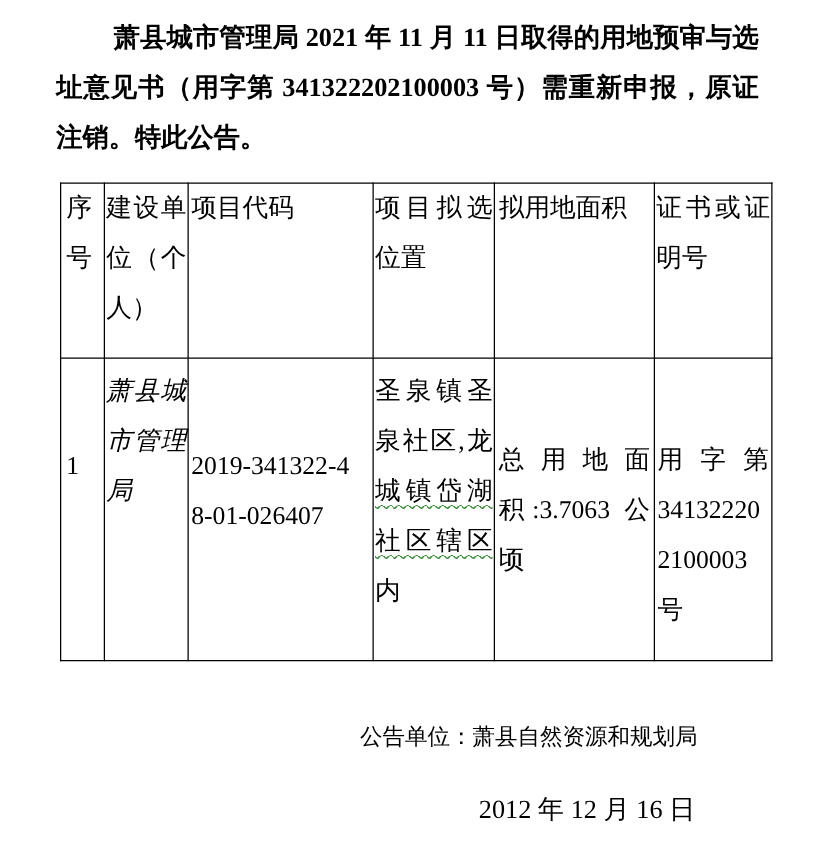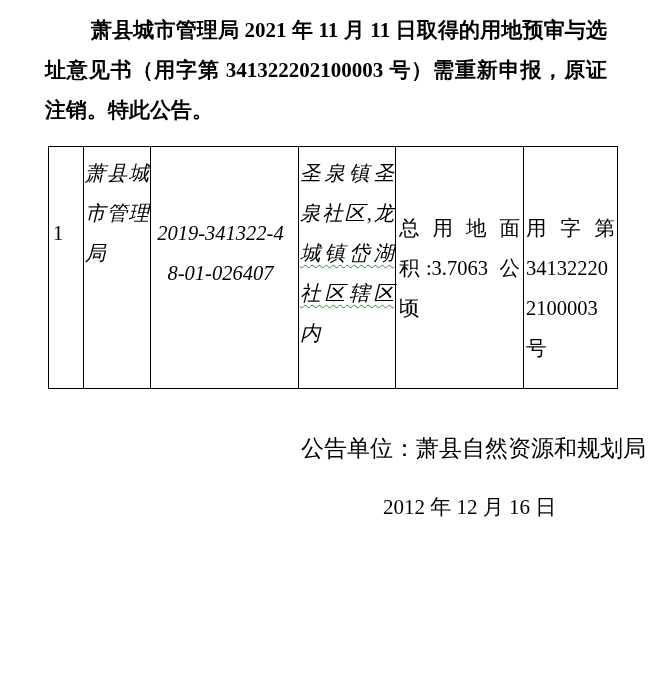--- a/index.html
+++ b/index.html
@@ -45,37 +45,36 @@
     font-weight: normal;
     text-align: justify;
     padding: 0 1px;
   }
   th { vertical-align: top; }
   th.c1 { padding-left: 4px; text-align: left; }
   th.c3 { padding: 0 10px 0 2px; text-align: left; }
   th.c5 { padding: 0 3px; text-align: left; }
   td.c1 { vertical-align: middle; padding: 0 0 70px 4px; text-align: left; }
   td.c2 { vertical-align: top; padding: 6px 1px 0; font-style: italic; }
-  td.c3 { vertical-align: middle; padding: 0 10px 30px 2px; word-break: break-all; text-align: center; font-style: italic; }
-  td.c4 { vertical-align: top; padding: 6px 1px 0; font-style: italic; }
+  td.c3 { vertical-align: middle; padding: 0 10px 30px 2px; word-break: break-all; text-align: left; }
+  td.c4 { vertical-align: top; padding: 6px 1px 0; }
   td.c5 { vertical-align: middle; padding: 0 3px; }
   td.c6 { vertical-align: middle; padding: 40px 2px 0; overflow-wrap: break-word; }
   .wavy {
     text-decoration: underline;
     text-decoration-style: wavy;
     text-decoration-color: var(--wavy, #2e8b2e);
     text-decoration-thickness: 1px;
     text-underline-offset: 4px;
     text-decoration-skip-ink: none;
   }
   .footer-unit {
     margin: 40px 0 0 288px;
-    font-size: 23px;
+    font-size: 18px;
     line-height: 40px;
-    text-align: center;
   }
   .footer-date {
     margin: 18px 0 0 383px;
     font-size: 21px;
     line-height: 40px;
   }
 </style>
 </head>
 <body>
 
@@ -84,20 +83,28 @@
 <table class="notice-table">
   <colgroup>
     <col style="width:35px">
     <col style="width:67px">
     <col style="width:148px">
     <col style="width:97px">
     <col style="width:128px">
     <col style="width:94px">
   </colgroup>
   <tbody>
+      <tr class="header-row">
+    <th class="c1">序号</th>
+    <th class="c2">建设单位（个人）</th>
+    <th class="c3">项目代码</th>
+    <th class="c4">项目拟选位置</th>
+    <th class="c5">拟用地面积</th>
+    <th class="c6">证书或证明号</th>
+  </tr>
   <tr class="data-row">
     <td class="c1">1</td>
     <td class="c2">萧县城市管理局</td>
     <td class="c3">2019-341322-48-01-026407</td>
     <td class="c4"><span>圣泉镇圣泉社区,龙</span><span class="wavy">城镇岱湖社区辖区</span><span>内</span></td>
     <td class="c5">总用地面积:3.7063 公顷</td>
     <td class="c6">用字第 341322202100003 号</td>
   </tr>
 </tbody>
   </table>

